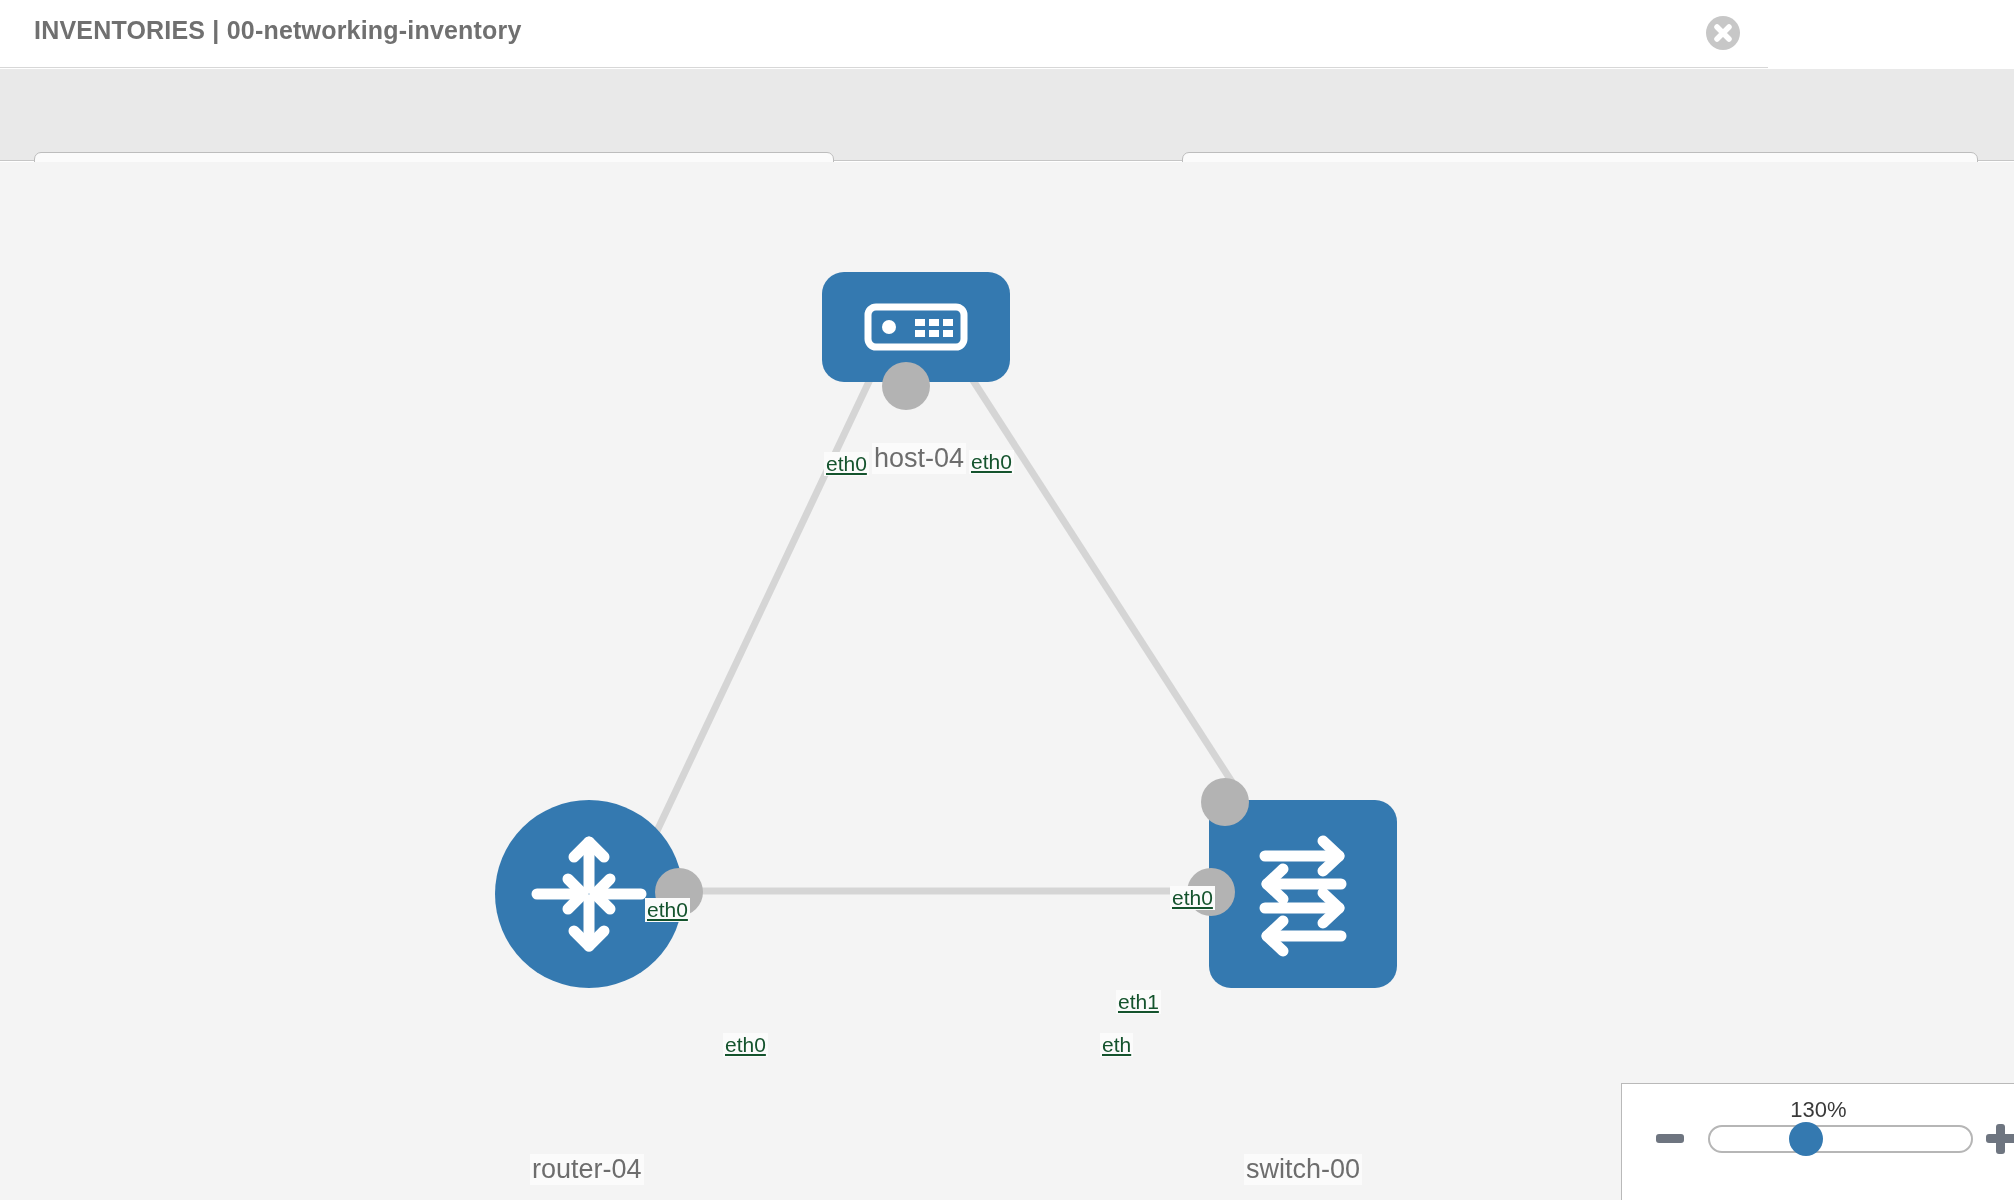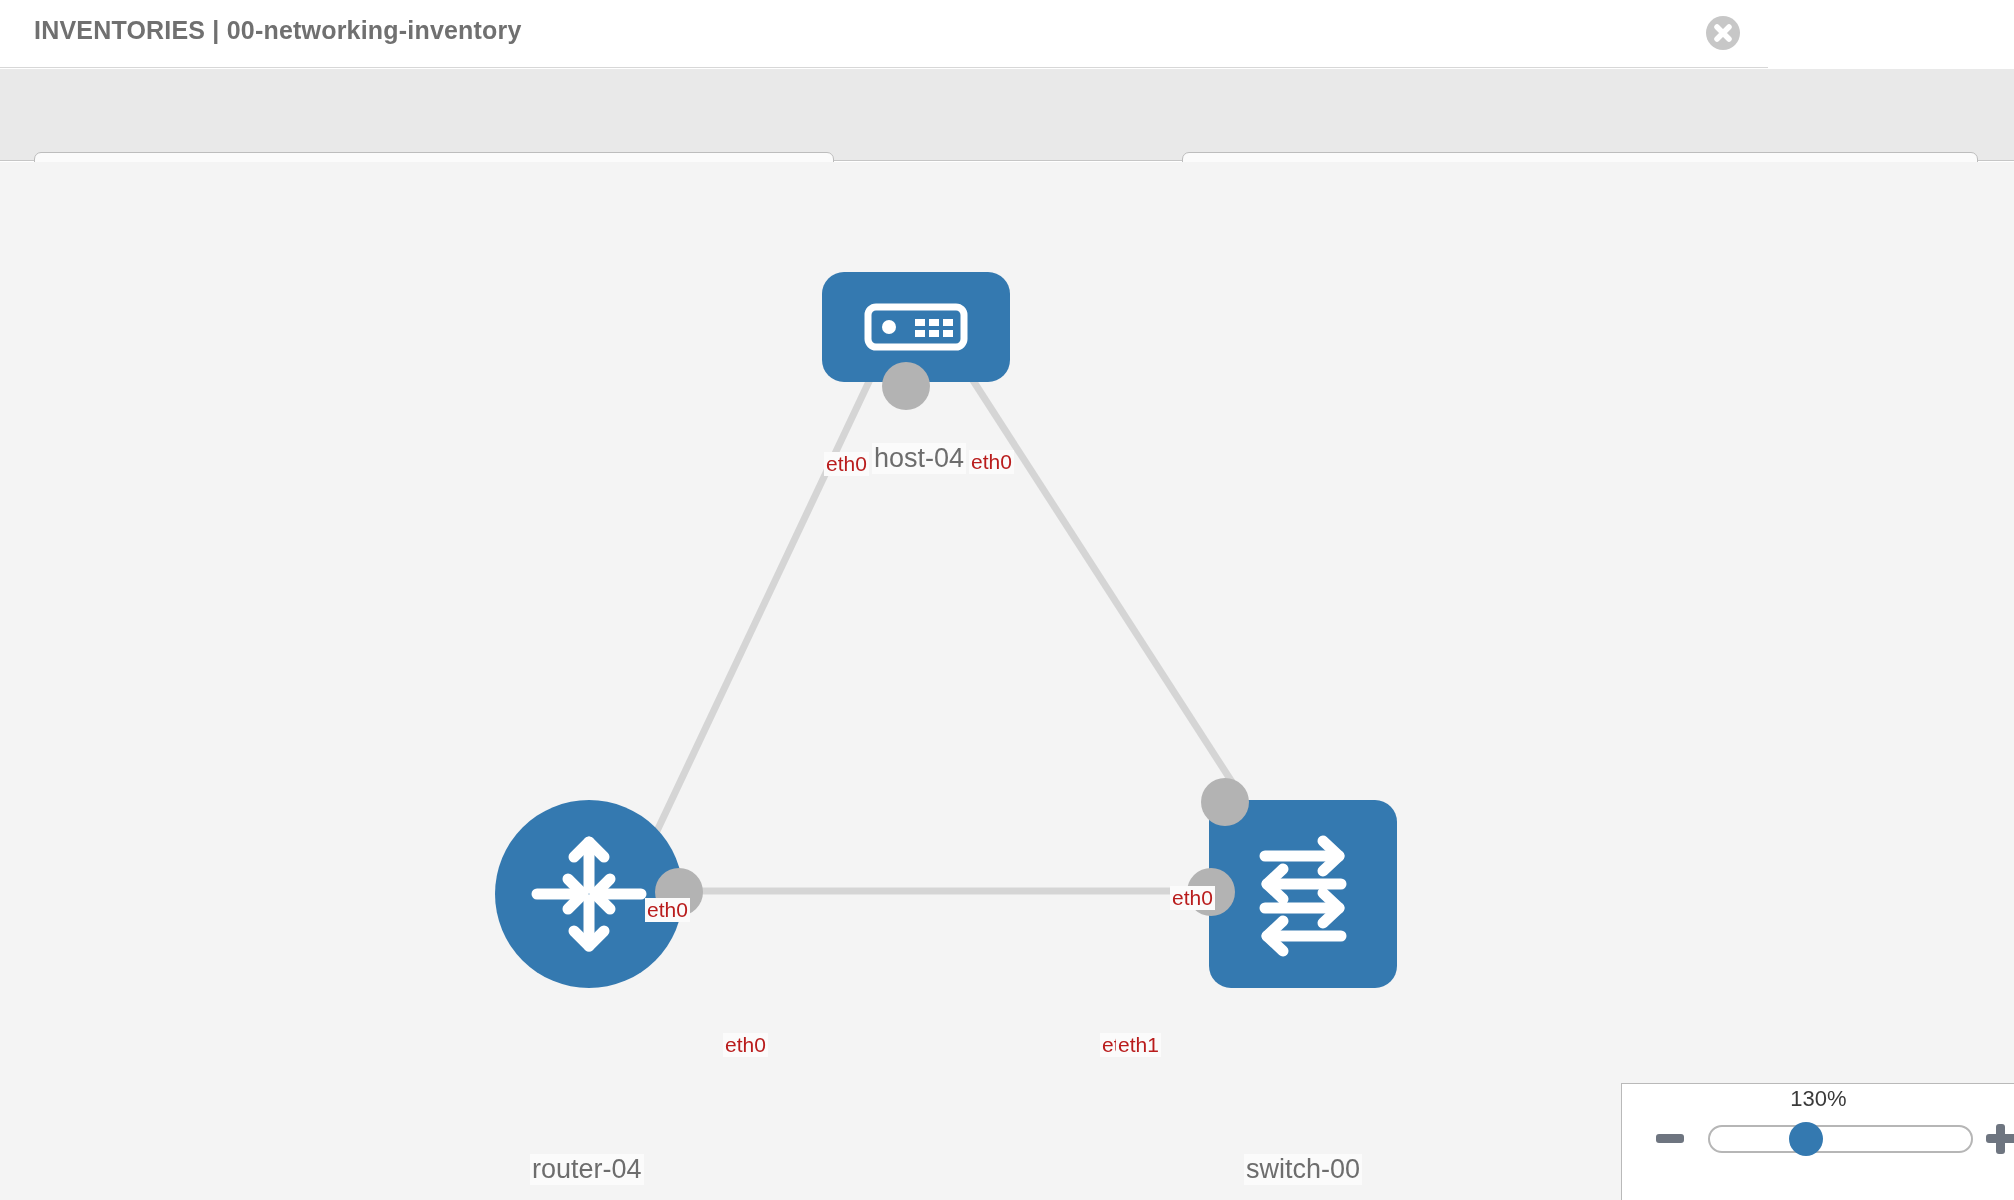--- a/index.html
+++ b/index.html
@@ -142,40 +142,41 @@
     font-size: 27px;
     color: #6d6d6d;
     background: #fbfbfb;
     white-space: nowrap;
     padding: 0 2px;
   }
 
   .iface-label {
     position: absolute;
     font-size: 21px;
-    color: #b91c1c;
+    color: #14532d;
     background: #fbfbfb;
     white-space: nowrap;
     padding: 0 2px;
     z-index: 3;
+    text-decoration: underline;
   }
 
   
   .zoom-panel {
     position: absolute;
     left: 1621px; top: 1083px;
     width: 393px; height: 117px;
     background: #ffffff;
     border: 1px solid #b9b9b9;
     border-right: none;
     border-bottom: none;
   }
   .zoom-percent {
     position: absolute;
-    left: 0; top: 2px;
+    left: 0; top: 13px;
     width: 393px;
     text-align: center;
     font-size: 22px;
     color: #3a3a3a;
   }
   .zoom-minus {
     position: absolute;
     left: 34px; top: 50px;
     width: 28px; height: 9px;
     background: #6e7580;
@@ -329,21 +330,21 @@
       </div>
     </div>
     <div class="node-label" style="left:1244px; top:992px;text-align:center;">switch-00</div>
 
     <div class="iface-label" style="left:824px; top:290px;">eth0</div>
     <div class="iface-label" style="left:969px; top:288px;">eth0</div>
     <div class="iface-label" style="left:645px; top:736px;">eth0</div>
     <div class="iface-label" style="left:1170px; top:724px;">eth0</div>
     <div class="iface-label" style="left:723px; top:871px;">eth0</div>
     <div class="iface-label" style="left:1100px; top:871px;">eth</div>
-    <div class="iface-label" style="left:1116px; top:871px;">eth1</div>
+    <div class="iface-label" style="left:1116px; top:828px;">eth1</div>
 
     <div class="zoom-panel" style="left:1621px; top:921px;">
       <div class="zoom-percent">130%</div>
       <div class="zoom-minus"></div>
       <div class="zoom-track"></div>
       <div class="zoom-thumb"></div>
       <div class="zoom-plus"></div>
     </div>
 
   </div>

